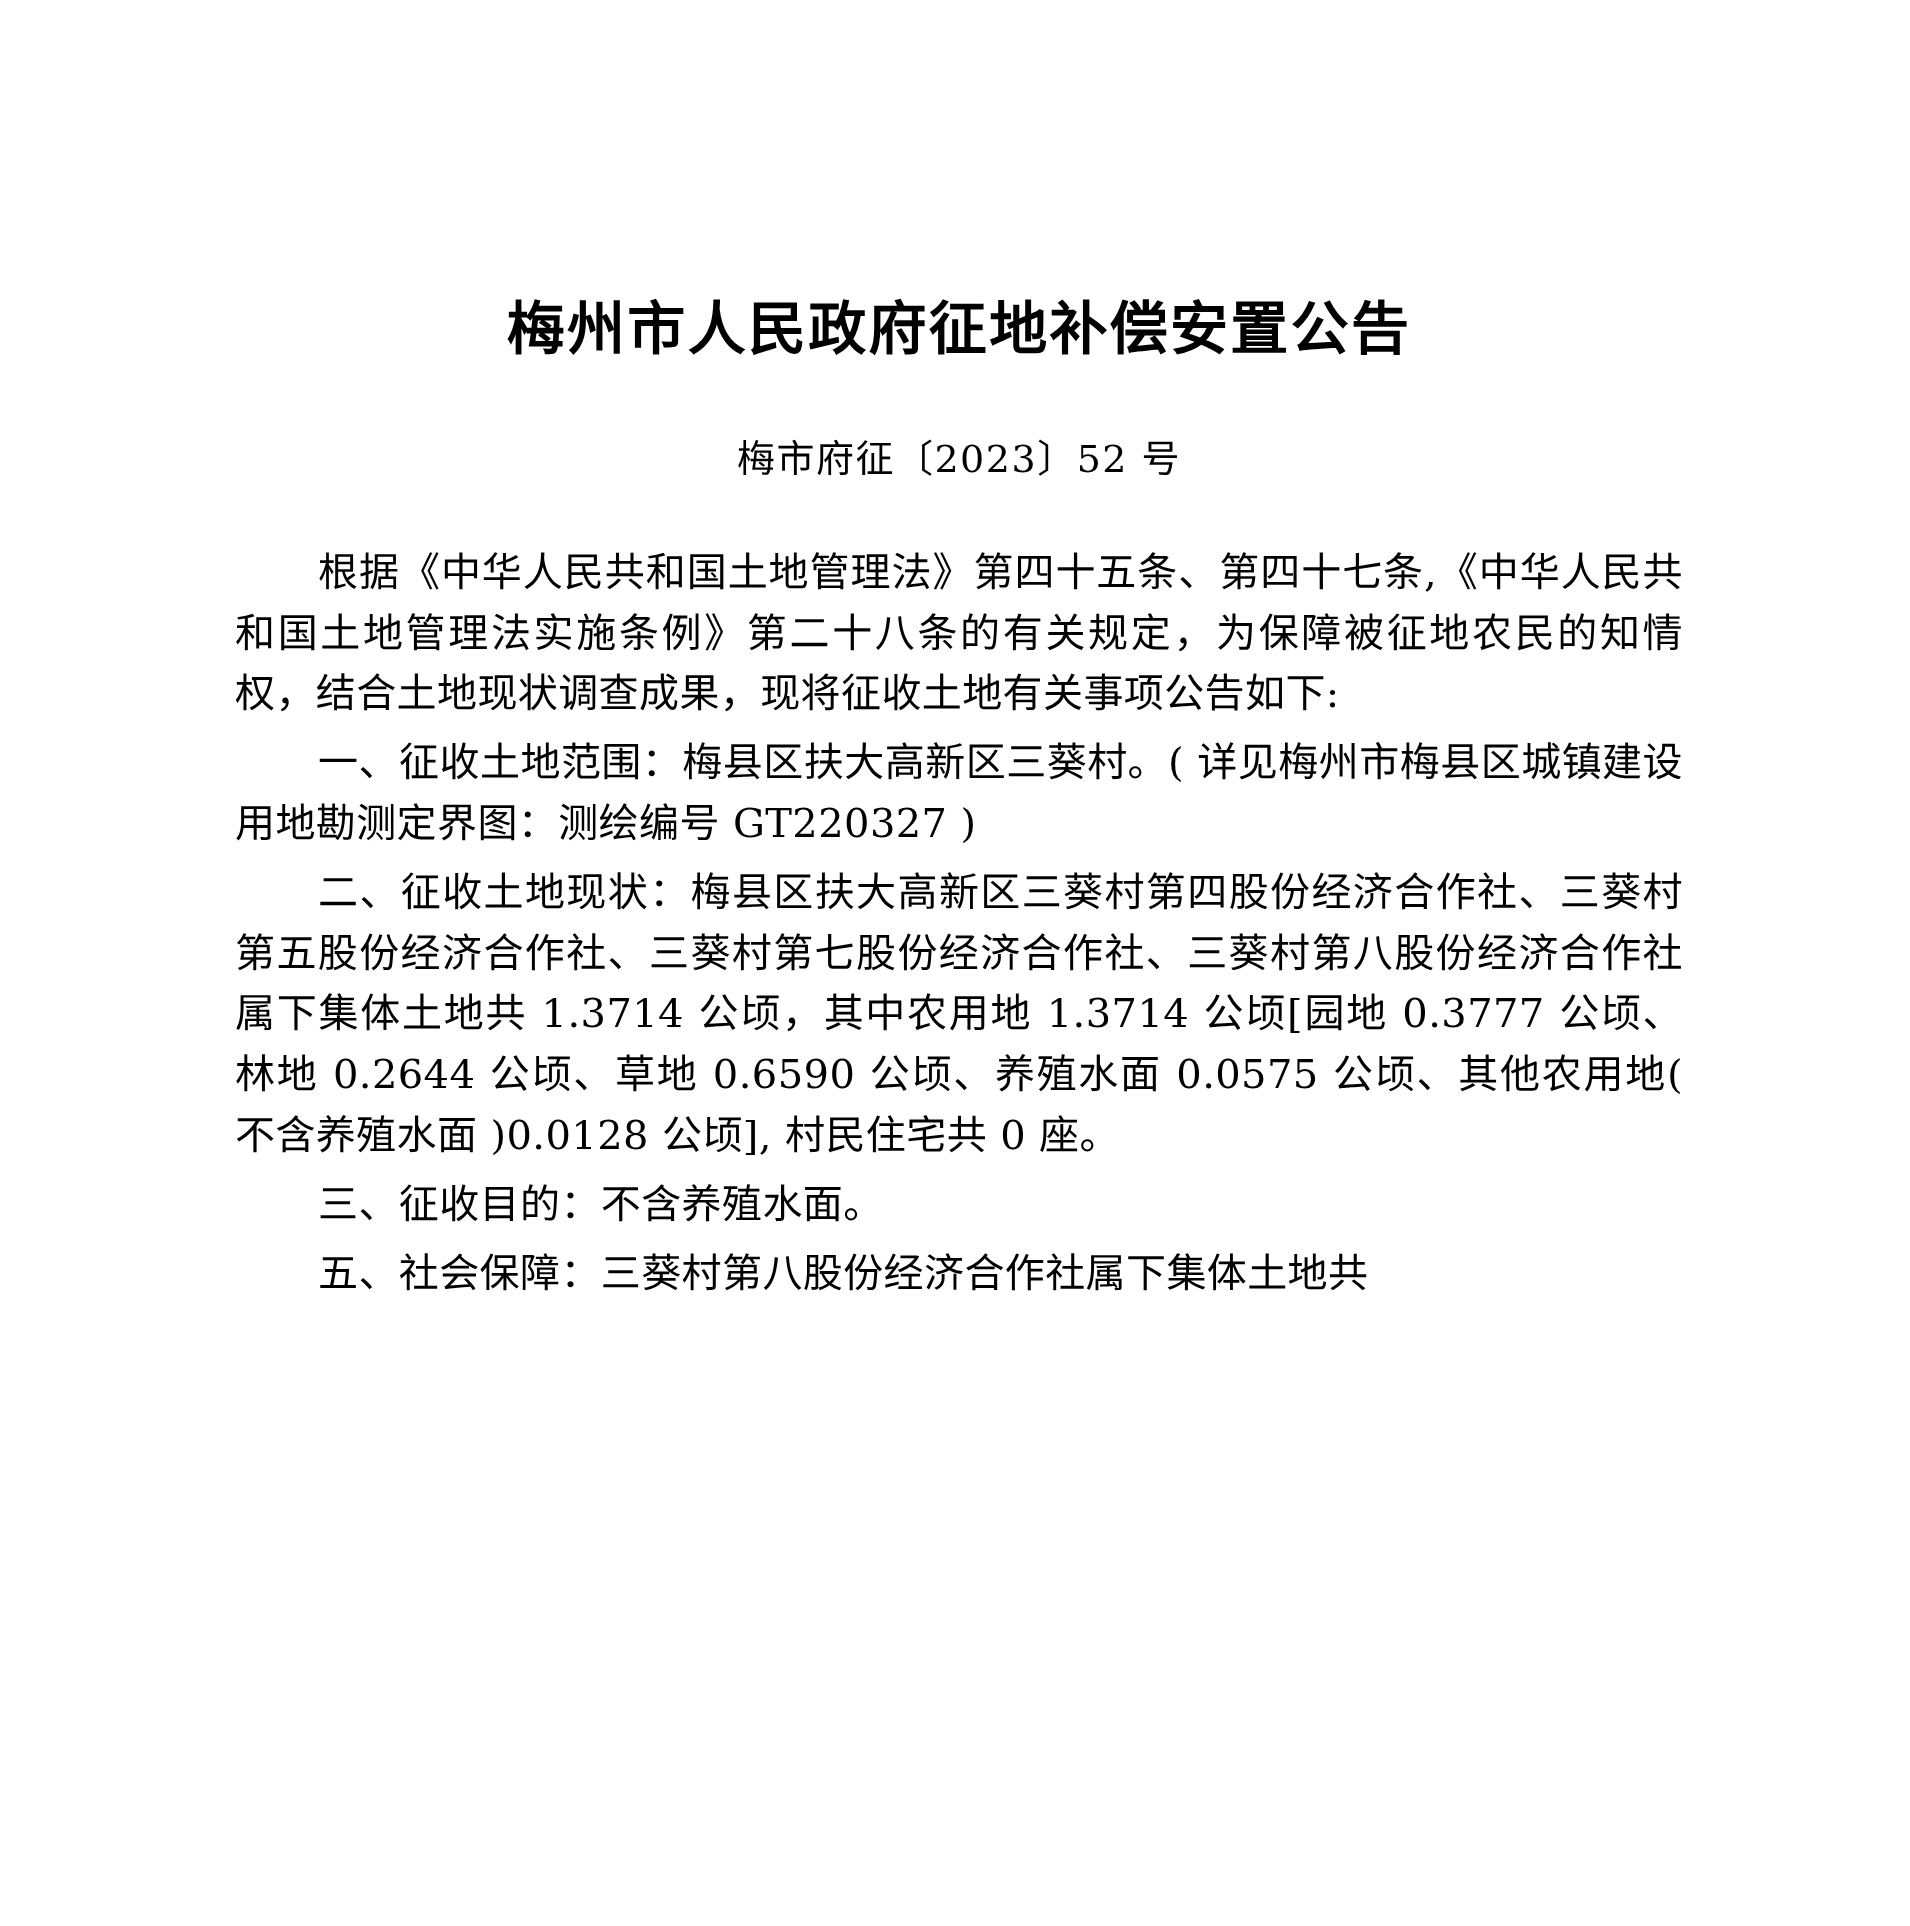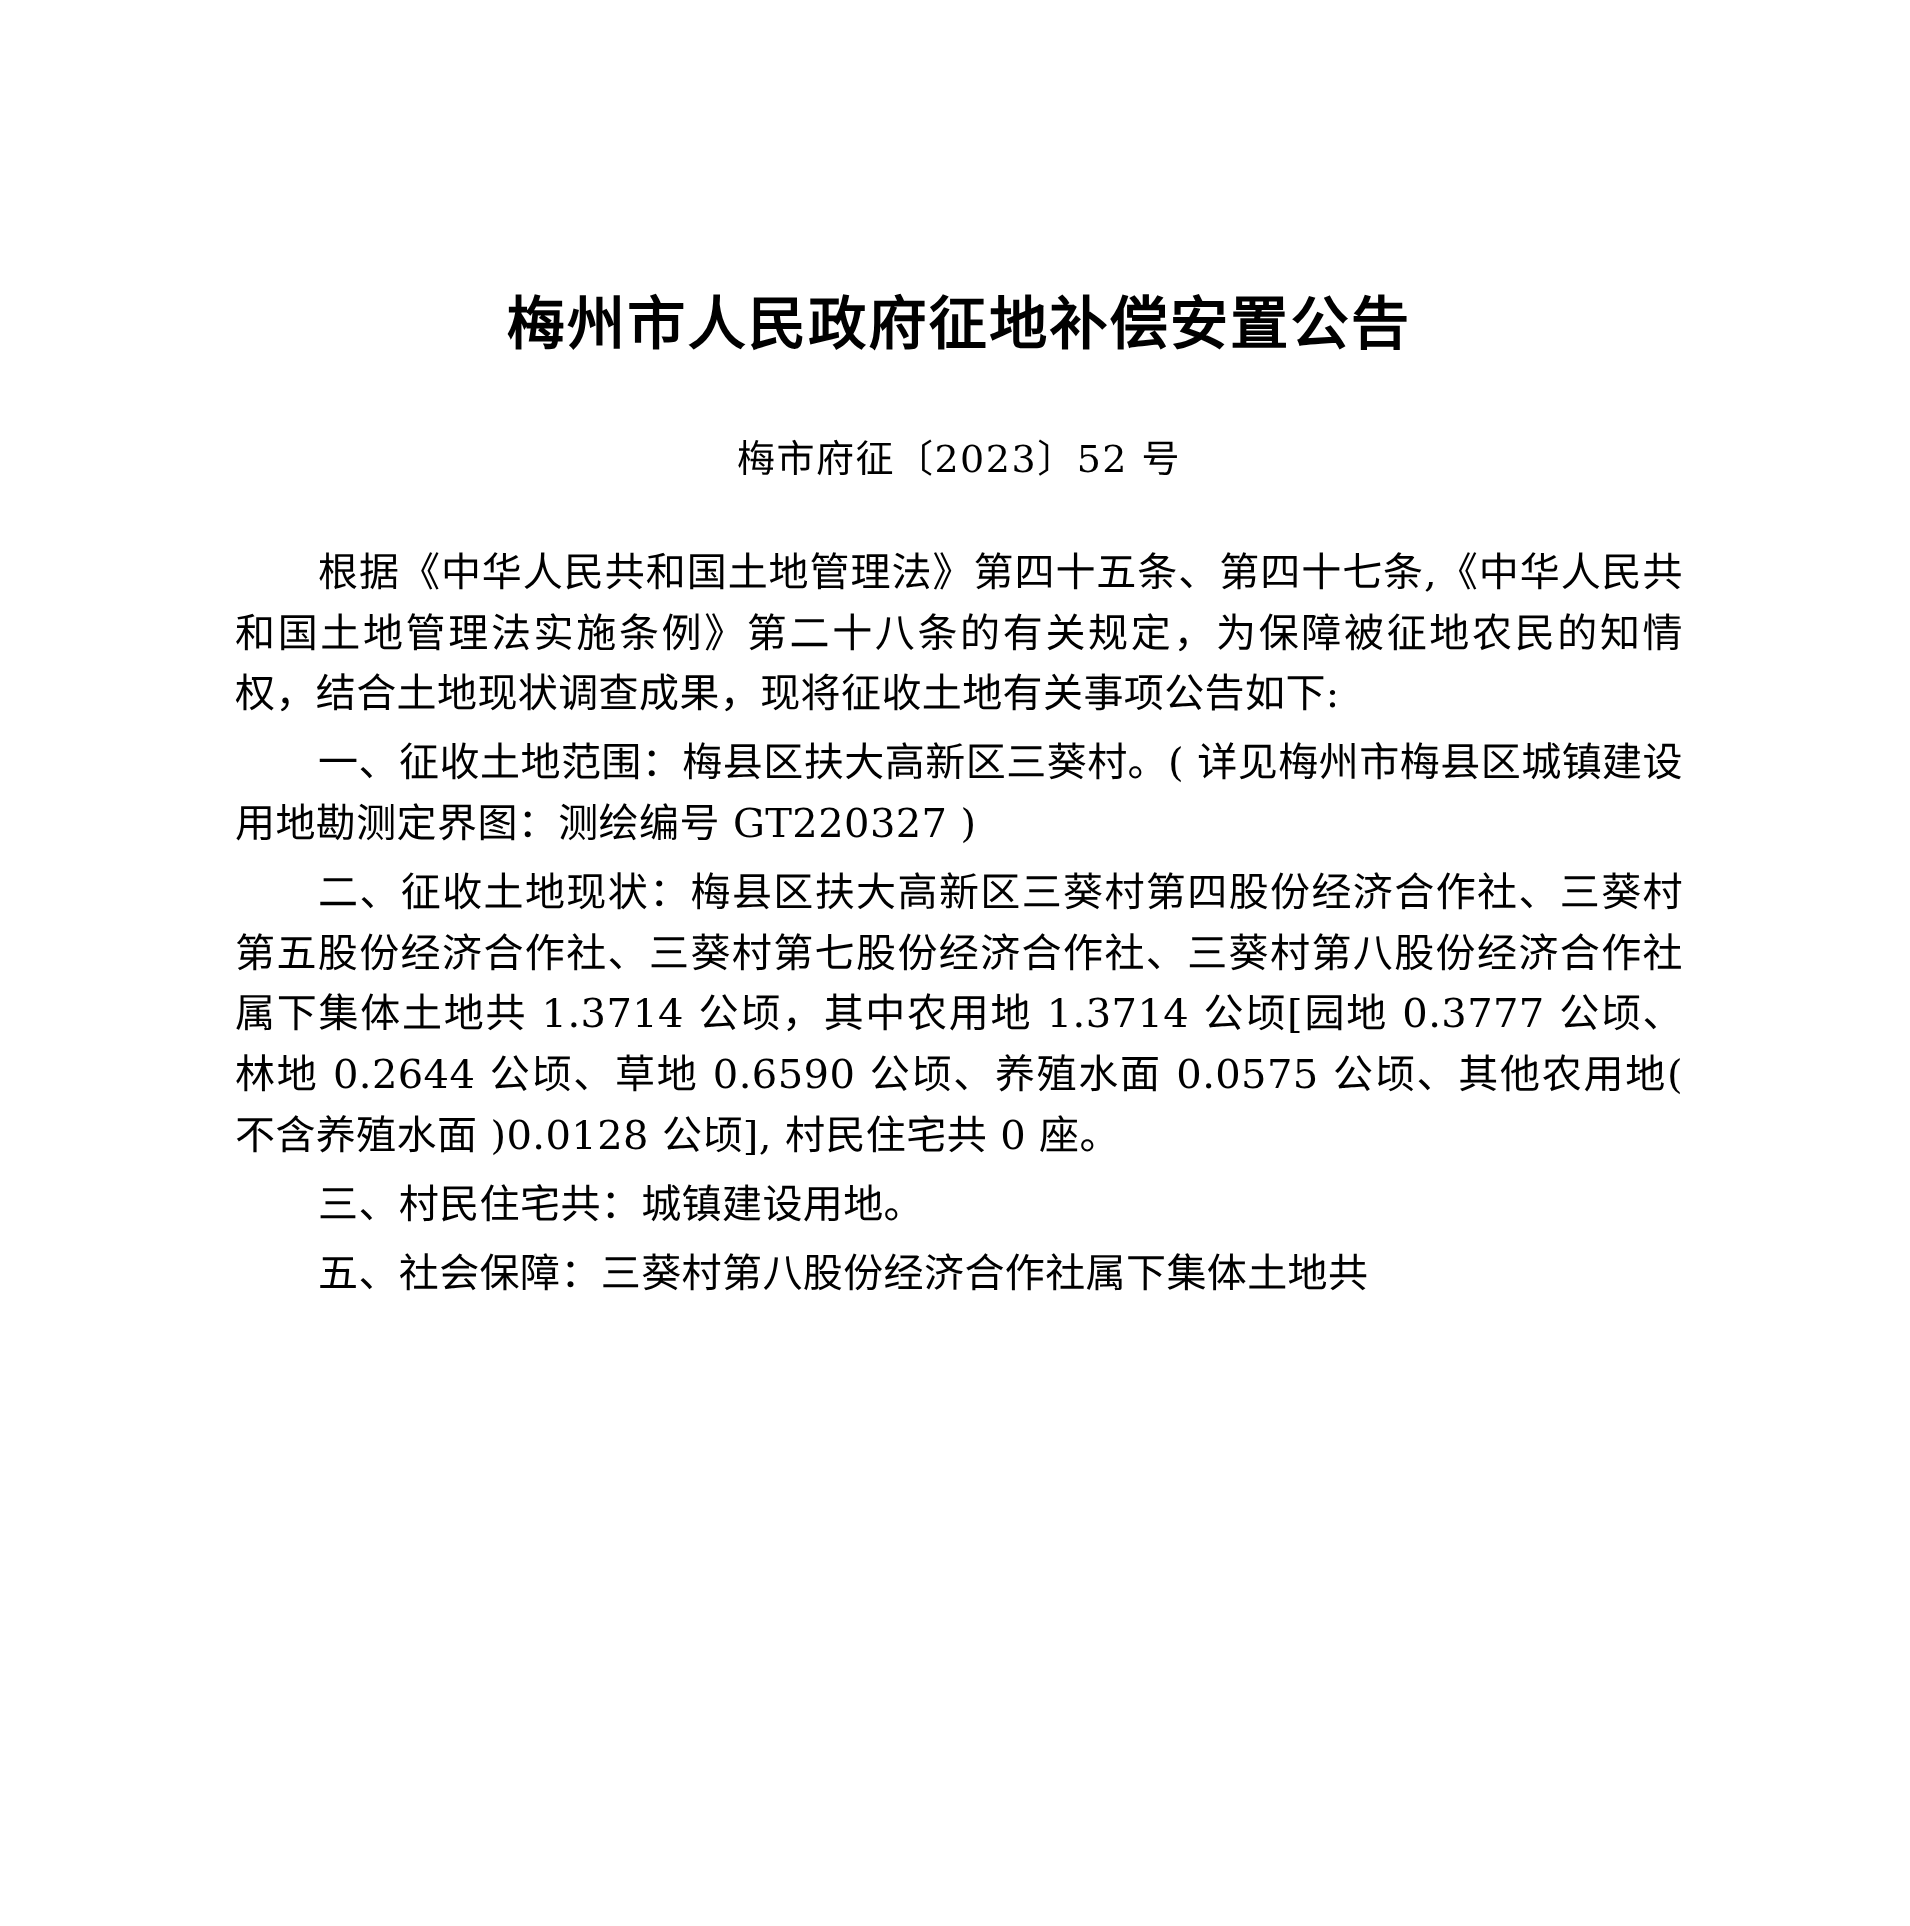--- a/index.html
+++ b/index.html
@@ -22,21 +22,21 @@
     overflow: hidden;
   }
   .content {
     position: absolute;
     left: 235px;
     top: 0;
     width: 1448px;
   }
   
   .doc-title {
-    font-family: Liberation Mono, monospace;
+    font-family: Liberation Sans, sans-serif;
     font-weight: bold;
     font-size: 58px;
     line-height: 1.25;
     letter-spacing: 2.3px;
     text-align: center;
     margin-top: 293px;
     margin-bottom: 0;
     white-space: nowrap;
   }
   
@@ -72,20 +72,20 @@
   <div class="content">
 
     <h1 class="doc-title">梅州市人民政府征地补偿安置公告</h1>
 
     <div class="doc-number">梅市府征〔2023〕52 号</div>
 
     <div class="body-block">
       <p class="para">根据《中华人民共和国土地管理法》第四十五条、第四十七条,《中华人民共和国土地管理法实施条例》第二十八条的有关规定，为保障被征地农民的知情权，结合土地现状调查成果，现将征收土地有关事项公告如下:</p>
       <p class="para">一、征收土地范围：梅县区扶大高新区三葵村。( 详见梅州市梅县区城镇建设用地勘测定界图：测绘编号 GT220327 )</p>
       <p class="para">二、征收土地现状：梅县区扶大高新区三葵村第四股份经济合作社、三葵村第五股份经济合作社、三葵村第七股份经济合作社、三葵村第八股份经济合作社属下集体土地共 1.3714 公顷，其中农用地 1.3714 公顷[园地 0.3777 公顷、林地 0.2644 公顷、草地 0.6590 公顷、养殖水面 0.0575 公顷、其他农用地( 不含养殖水面 )0.0128 公顷], 村民住宅共 0 座。</p>
-      <p class="para">三、村民住宅共：城镇建设用地。</p>
+      <p class="para">三、征收目的：不含养殖水面。</p>
       <p class="para">五、社会保障：三葵村第八股份经济合作社属下集体土地共</p>
     </div>
 
   </div>
 
 </div>
 
 
 </body></html>

